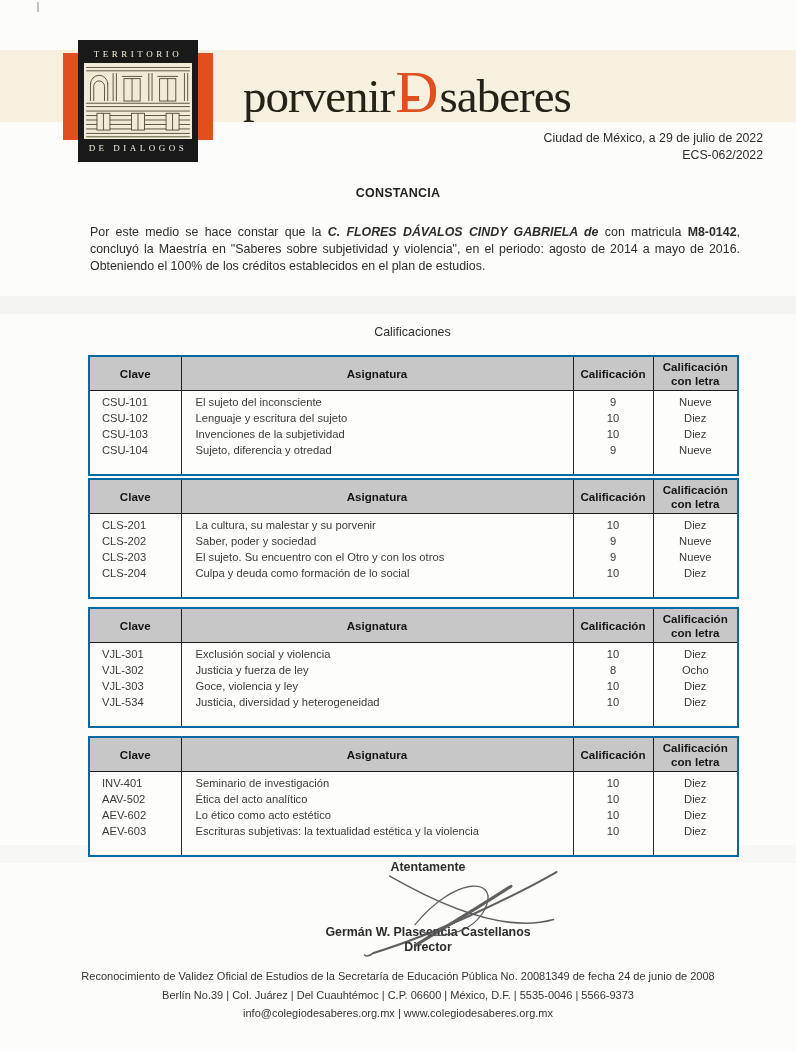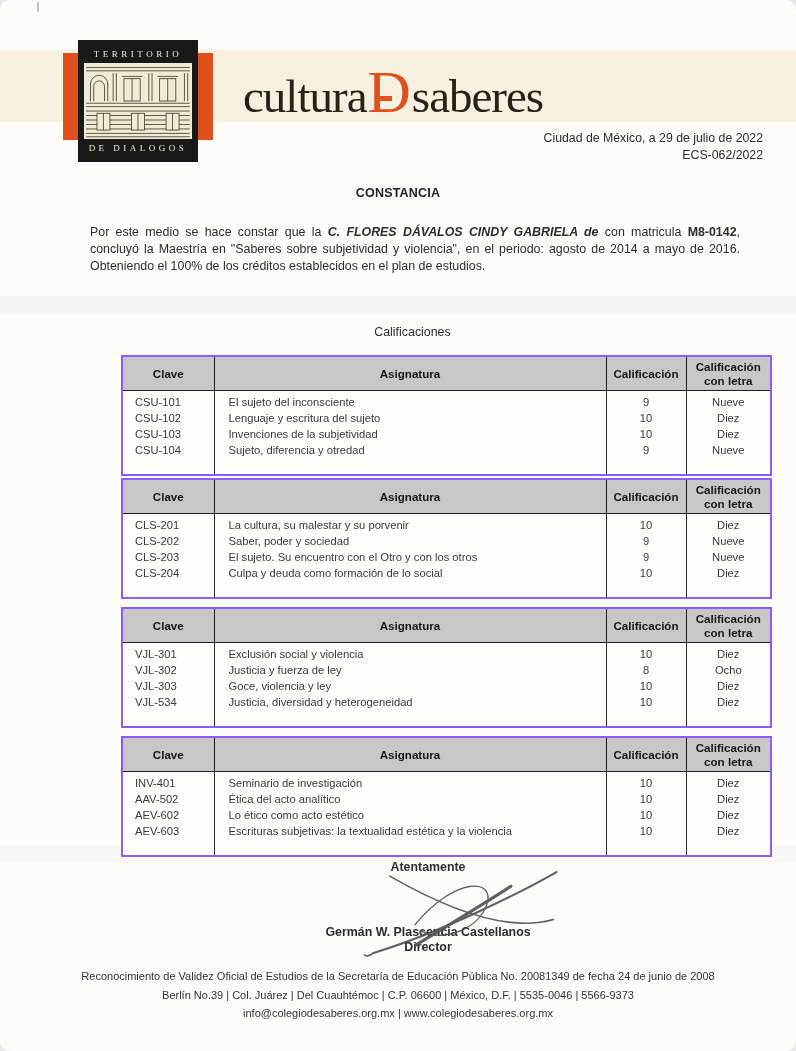--- a/index.html
+++ b/index.html
@@ -3,21 +3,21 @@
 <meta charset="utf-8">
 <style>
   :root{
     --accent:#E0501E; --cream:#F5F1DE; --logo_cream:#F0EBD5;
     --header_gray:#C7C7C7; --ink:#2E2E2E;
   }
   html,body{margin:0;padding:0;background:#e8e8e8;}
   .page{
     position:relative; width:796px; height:1051px; margin:0 auto;
     background:#FCFCFA; overflow:hidden;
-    font-family:"Liberation Sans", sans-serif; color:var(--ink);border-radius:10px;
+    font-family:"Liberation Sans", sans-serif; color:var(--ink);
   }
   
   .scan-tick{position:absolute; left:37px; top:2px; width:2px; height:10px; background:#9a9a9a; opacity:.6;}
   .scan-streak{position:absolute; left:0; right:0; height:18px; background:#000; opacity:.03;}
   .streak-1{top:296px;} .streak-2{top:845px; opacity:.02;}
 
   
   .cream-band{position:absolute; left:0; top:50px; width:796px; height:72px; background:var(--cream);}
   .orange-rect{position:absolute; left:63px; top:53px; width:150px; height:87px; background:var(--accent);}
   .logo-square{
@@ -53,21 +53,21 @@
     font-size:12.4px; line-height:17px; text-align:justify; color:#2d2d2d;
   }
   .student-name{font-weight:bold; font-style:italic;}
   .matricula{font-weight:bold;}
 
   .grades-heading{position:absolute; left:88px; width:649px; top:325px; text-align:center; font-size:12.4px; color:#2d2d2d;}
 
   
   .table-wrap{position:absolute; left:88px; width:649px;}
   .tw-1{top:355px;} .tw-2{top:478px;} .tw-3{top:607px;} .tw-4{top:736px;}
-  table.grades{border-collapse:collapse; table-layout:fixed; width:649px; border:2px solid #8b5cf6; background:#FDFDFC;margin-left:33px;}
+  table.grades{border-collapse:collapse; table-layout:fixed; width:649px; border:2px solid #0369a1; background:#FDFDFC;}
   table.grades th{
     background:var(--header_gray); border:1px solid #1d1d1d; color:#161616;
     font-size:11.6px; font-weight:bold; height:31px; line-height:13.5px; vertical-align:middle; padding:1px 2px;
   }
   table.grades td{
     border-left:1px solid #2a2a2a; border-right:1px solid #2a2a2a;
     font-size:11.2px; color:#3a3a3a; height:16px; line-height:16px; padding:0 4px;
     overflow:hidden; white-space:nowrap;
   }
   table.grades td.c-clave{padding-left:12px;}
@@ -118,21 +118,21 @@
           <rect x="76" y="45" width="12" height="15" fill="#F0EBD5"></rect>
           <path d="M18,45 V60 M50,45 V60 M82,45 V60"></path>
           <path d="M2,66 H98"></path>
         </g>
       </svg>
     </div>
     <div class="logo-label">DE DIALOGOS</div>
   </div>
 
   <div class="brand">
-    <span class="brand-part">cultura</span>
+    <span class="brand-part">porvenir</span>
       <span class="brand-d"><span>D</span><span class="d-bar"></span></span>
       <span class="brand-part">saberes</span>
   </div>
 
   <div class="date-block">
     <div>Ciudad de México, a 29 de julio de 2022</div>
     <div>ECS-062/2022</div>
   </div>
 
   <div class="doc-title">CONSTANCIA</div>

